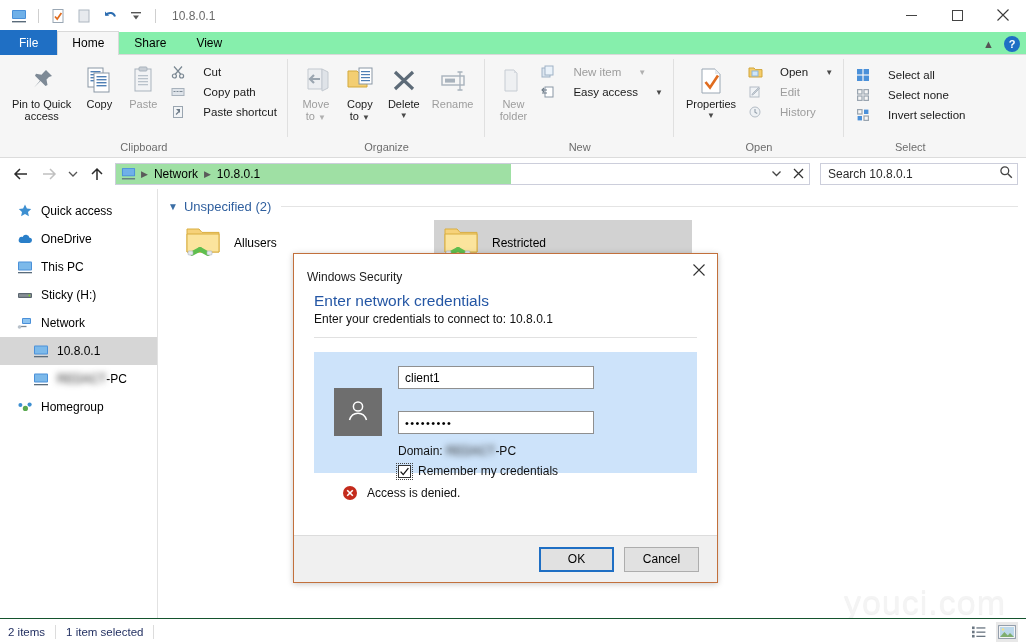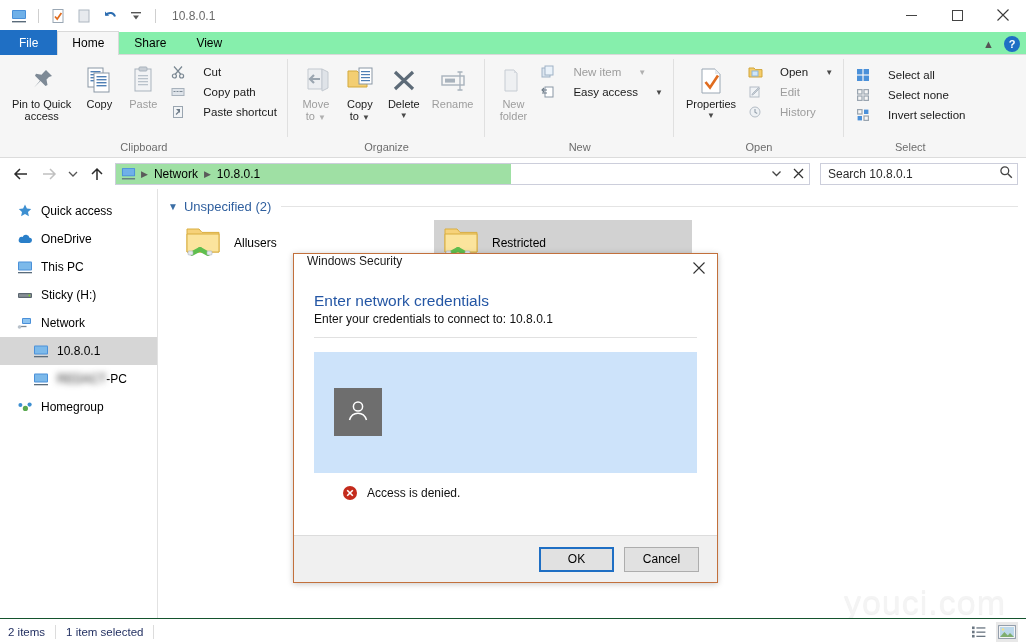--- a/index.html
+++ b/index.html
@@ -138,21 +138,21 @@
     text-shadow:0 1px 1px #eee;
   }
 
   
   .dlg {
     position:absolute; left:293px; top:253px; width:425px; height:330px;
     background:#ffffff; border:1px solid #c2703c; box-shadow:0 1px 6px rgba(0,0,0,.22);
     display:flex; flex-direction:column;
   }
   .dlg-title {
-    height:30px; display:flex; align-items:flex-start; padding:0 0 0 13px; font-size:12px; color:#1a1a1a;
+    height:30px; display:flex; align-items:flex-end; padding:0 0 0 13px; font-size:12px; color:#1a1a1a;
   }
   .dlg-close {
     margin-left:auto; width:36px; height:28px; display:flex; align-items:center; justify-content:center;
     color:#333; font-size:13px;
   }
   .dlg-body { flex:1; padding:0 20px; }
   .dlg-h1 { color:#2456a4; font-size:15.5px; padding:8px 0 2px; }
   .dlg-sub { font-size:12px; color:#111; padding-bottom:11px; }
   .dlg-rule { height:1px; background:#e1e1e1; margin-bottom:14px; }
   .credpanel {
@@ -759,20 +759,36 @@
 
     <div class="credpanel">
       <div class="avatar">
         <span>
           <svg width="30" height="30" viewBox="0 0 30 30">
               <circle cx="15" cy="10.5" r="4.6" fill="none" stroke="#fff" stroke-width="1.5"></circle>
               <path d="M6.5 24c1.4-4.6 4.6-6.8 8.5-6.8s7.1 2.2 8.5 6.8" fill="none" stroke="#fff" stroke-width="1.5"></path>
             </svg>
         </span>
       </div>
+      <div class="fields">
+        <div class="txtinput" title="User name">client1</div>
+        <div class="txtinput pw" title="Password">•••••••••</div>
+        <div class="domain">
+          <span>Domain:</span>
+          <span class="blur-text">REDACT</span><span>-PC</span>
+        </div>
+        <div class="rememberrow">
+          <span class="cbox">
+            <svg width="11" height="11" viewBox="0 0 11 11">
+                <path d="M1.6 5.6l2.6 3 5.2-6.4" stroke="#111" stroke-width="1.3" fill="none"></path>
+              </svg>
+          </span>
+          <span class="remember-lbl">Remember my credentials</span>
+        </div>
+      </div>
     </div>
 
     <div class="errrow">
       <span class="err-ic">
         <svg width="16" height="16" viewBox="0 0 16 16">
             <circle cx="8" cy="8" r="7" fill="#c42b1c"></circle>
             <path d="M5.2 5.2l5.6 5.6M10.8 5.2l-5.6 5.6" stroke="#fff" stroke-width="1.6"></path>
           </svg>
       </span>
       <span class="err-txt">Access is denied.</span>

